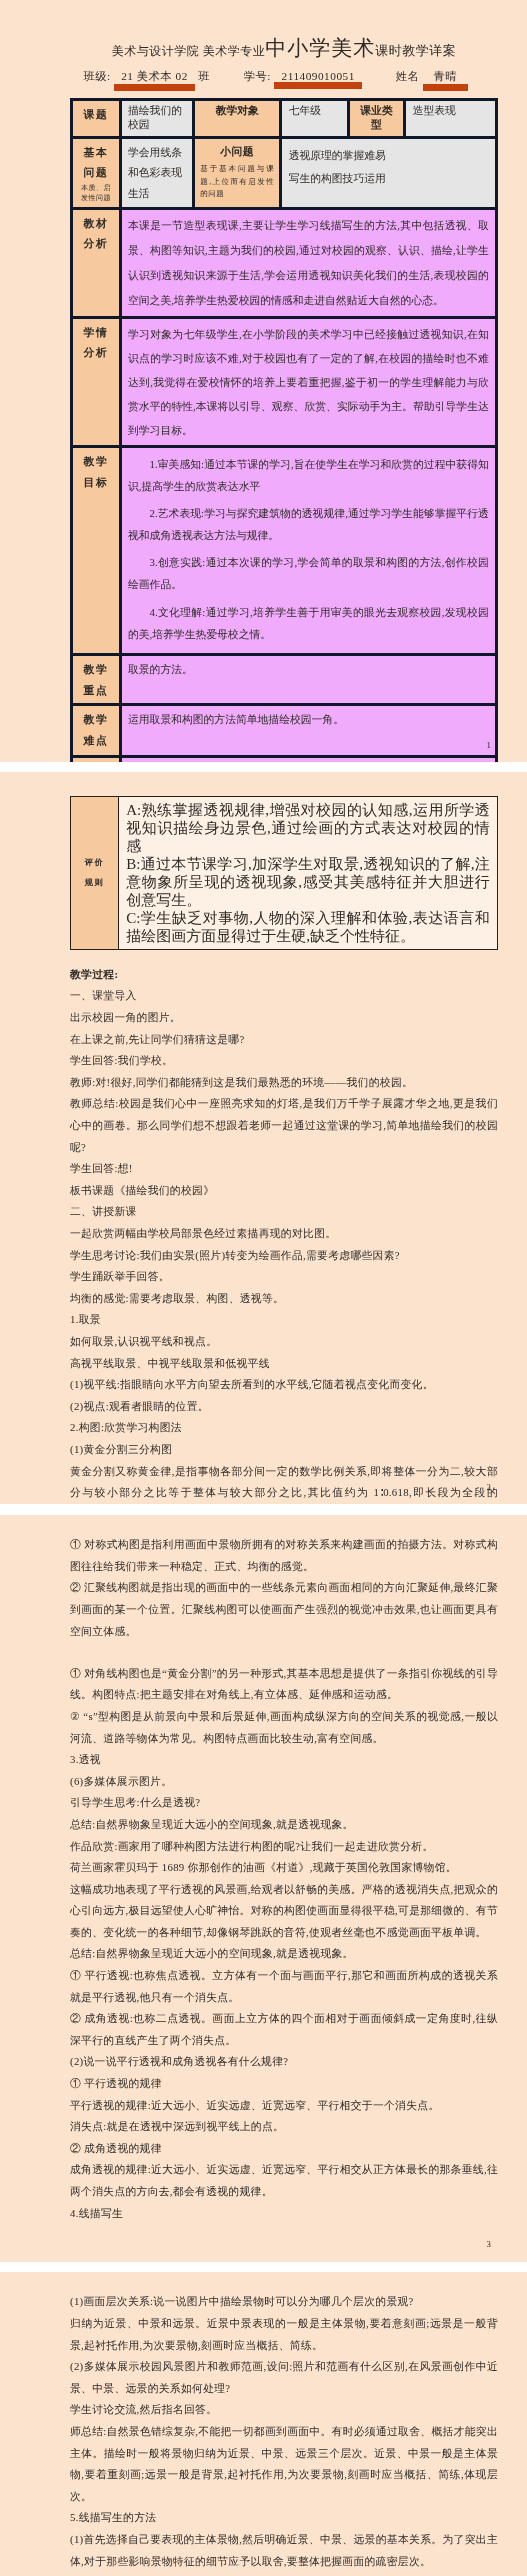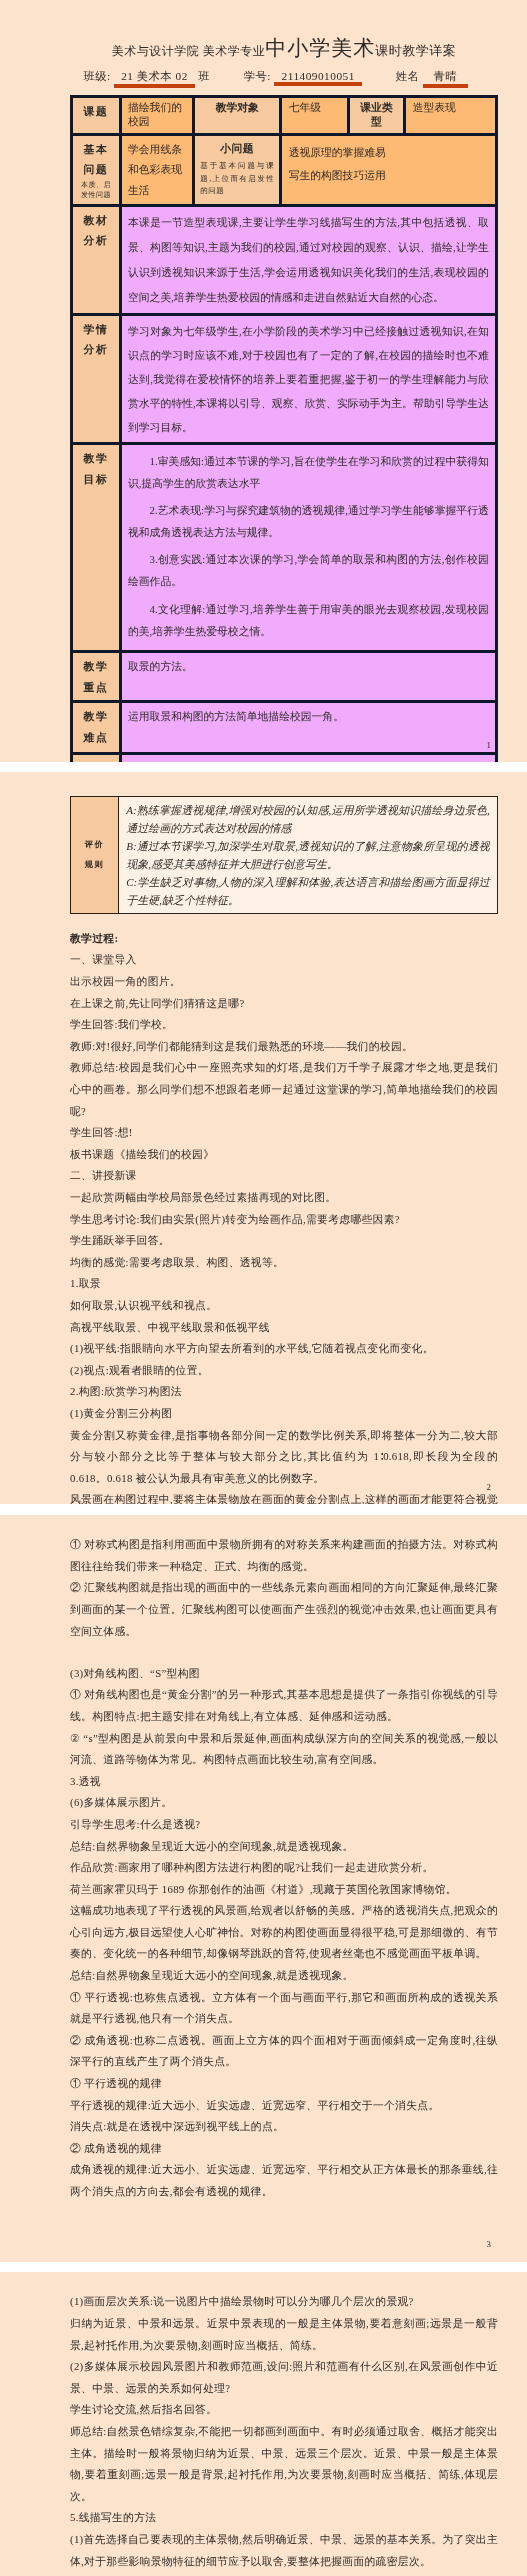--- a/index.html
+++ b/index.html
@@ -30,21 +30,21 @@
   .doc-title{
     margin-top:34px;text-align:center;white-space:nowrap;
     font-size:12px;letter-spacing:0.5px;
   }
   .doc-title .big{font-size:21px;letter-spacing:1px;}
   .doc-title .suffix{font-size:13px;}
   .info-line{
     margin-top:7.2px;font-size:11.3px;letter-spacing:0.5px;padding-left:13.4px;
   }
   .uline{
-    display:inline-block;border-bottom:4px solid #c2410c;
+    display:inline-block;border-bottom:7px solid #c2410c;
     padding:0 7.2px;min-width:31px;text-align:center;
   }
   .info-sp{display:inline-block;width:27px;}
   
   table.main{
     width:100%;border-collapse:collapse;margin-top:7.2px;
     border:1.5px solid #262019;table-layout:fixed;
   }
   table.main td{
     border:3px solid #0f172a;
@@ -52,40 +52,40 @@
     font-size:10.8px;
     vertical-align:top;
     box-sizing:border-box;
     overflow:hidden;
   }
   td.lbl{
     background:#f6c99e;text-align:center;vertical-align:middle;
     font-weight:bold;letter-spacing:1.5px;line-height:20.6px;padding:2.1px 9.3px;
   }
   td.hdr{background:#f6c99e;text-align:center;vertical-align:middle;font-weight:bold;}
-  td.val{background:#fdba74;vertical-align:middle;}
+  td.val{background:#e5e5e5;vertical-align:middle;}
   td.body-cell{background:#f0abfc;line-height:25px;text-align:justify;}
   .lbl-sub{font-size:7px;font-weight:normal;letter-spacing:0.5px;line-height:9.8px;margin-top:1px;}
   .q-title{font-weight:bold;text-align:center;}
   .q-sub{font-size:7.5px;font-weight:normal;line-height:12.4px;margin-top:2.1px;text-align:justify;letter-spacing:0.5px;}
   .r1{height:21.6px;}
   .r2 td{height:63px;}
   .r3 td.body-cell{height:107px;}
   .r4 td.body-cell{height:101px;}
   .r6 td.body-cell{height:44px;}
   .r7 td.body-cell{height:52px;}
   .r8 td.body-cell{height:54px;}
   .goal-ln{line-height:22px;text-indent:2em;margin:0 0 5.2px 0;text-align:justify;}
   
   table.eval{
     width:100%;border-collapse:collapse;margin-top:24px;
     border:1.5px solid #262019;table-layout:fixed;
   }
   table.eval td{border:1px solid #262019;box-sizing:border-box;}
-  .eval-ln{font-size:11px;line-height:18px;text-align:justify;font-style:italic;}
+  .eval-ln{font-size:15px;line-height:18px;text-align:justify;}
   td.eval-content{background:#fdf1e5;padding:4.1px 7.2px;height:110px;vertical-align:top;}
   
   .body{padding-top:19.6px;font-size:10.8px;}
   .p2 .body{padding-top:13.4px;}
   .ln{line-height:21.6px;text-align:justify;letter-spacing:0.3px;}
   .bold{font-weight:bold;}
   .blank{min-height:20.6px;}
 </style>
 </head>
 <body>
@@ -225,38 +225,39 @@
   <div class="pagenum">2</div>
 </div>
 
 <div class="page-gap"></div>
 
 <div class="page p3">
   <div class="body">
       <div class="ln">① 对称式构图是指利用画面中景物所拥有的对称关系来构建画面的拍摄方法。对称式构图往往给我们带来一种稳定、正式、均衡的感觉。</div>
       <div class="ln">② 汇聚线构图就是指出现的画面中的一些线条元素向画面相同的方向汇聚延伸,最终汇聚到画面的某一个位置。汇聚线构图可以使画面产生强烈的视觉冲击效果,也让画面更具有空间立体感。</div>
       <div class="ln blank"></div>
-      <div class="ln">(3)对角线构图、“S”型构图</div>
       <div class="ln">① 对角线构图也是“黄金分割”的另一种形式,其基本思想是提供了一条指引你视线的引导线。构图特点:把主题安排在对角线上,有立体感、延伸感和运动感。</div>
       <div class="ln">② “s”型构图是从前景向中景和后景延伸,画面构成纵深方向的空间关系的视觉感,一般以河流、道路等物体为常见。构图特点画面比较生动,富有空间感。</div>
       <div class="ln">3.透视</div>
       <div class="ln">(6)多媒体展示图片。</div>
       <div class="ln">引导学生思考:什么是透视?</div>
       <div class="ln">总结:自然界物象呈现近大远小的空间现象,就是透视现象。</div>
       <div class="ln">作品欣赏:画家用了哪种构图方法进行构图的呢?让我们一起走进欣赏分析。</div>
       <div class="ln">荷兰画家霍贝玛于 1689 你那创作的油画《村道》,现藏于英国伦敦国家博物馆。</div>
       <div class="ln">这幅成功地表现了平行透视的风景画,给观者以舒畅的美感。严格的透视消失点,把观众的心引向远方,极目远望使人心旷神怡。对称的构图使画面显得很平稳,可是那细微的、有节奏的、变化统一的各种细节,却像钢琴跳跃的音符,使观者丝毫也不感觉画面平板单调。</div>
       <div class="ln">总结:自然界物象呈现近大远小的空间现象,就是透视现象。</div>
       <div class="ln">① 平行透视:也称焦点透视。立方体有一个面与画面平行,那它和画面所构成的透视关系就是平行透视,他只有一个消失点。</div>
       <div class="ln">② 成角透视:也称二点透视。画面上立方体的四个面相对于画面倾斜成一定角度时,往纵深平行的直线产生了两个消失点。</div>
+      <div class="ln">(2)说一说平行透视和成角透视各有什么规律?</div>
       <div class="ln">① 平行透视的规律</div>
       <div class="ln">平行透视的规律:近大远小、近实远虚、近宽远窄、平行相交于一个消失点。</div>
       <div class="ln">消失点:就是在透视中深远到视平线上的点。</div>
       <div class="ln">② 成角透视的规律</div>
       <div class="ln">成角透视的规律:近大远小、近实远虚、近宽远窄、平行相交从正方体最长的那条垂线,往两个消失点的方向去,都会有透视的规律。</div>
+      <div class="ln">4.线描写生</div>
     </div>
   <div class="pagenum">3</div>
 </div>
 
 <div class="page-gap"></div>
 
 <div class="page p4">
   <div class="body">
       <div class="ln">(1)画面层次关系:说一说图片中描绘景物时可以分为哪几个层次的景观?</div>
       <div class="ln">归纳为近景、中景和远景。近景中景表现的一般是主体景物,要着意刻画;远景是一般背景,起衬托作用,为次要景物,刻画时应当概括、简练。</div>

